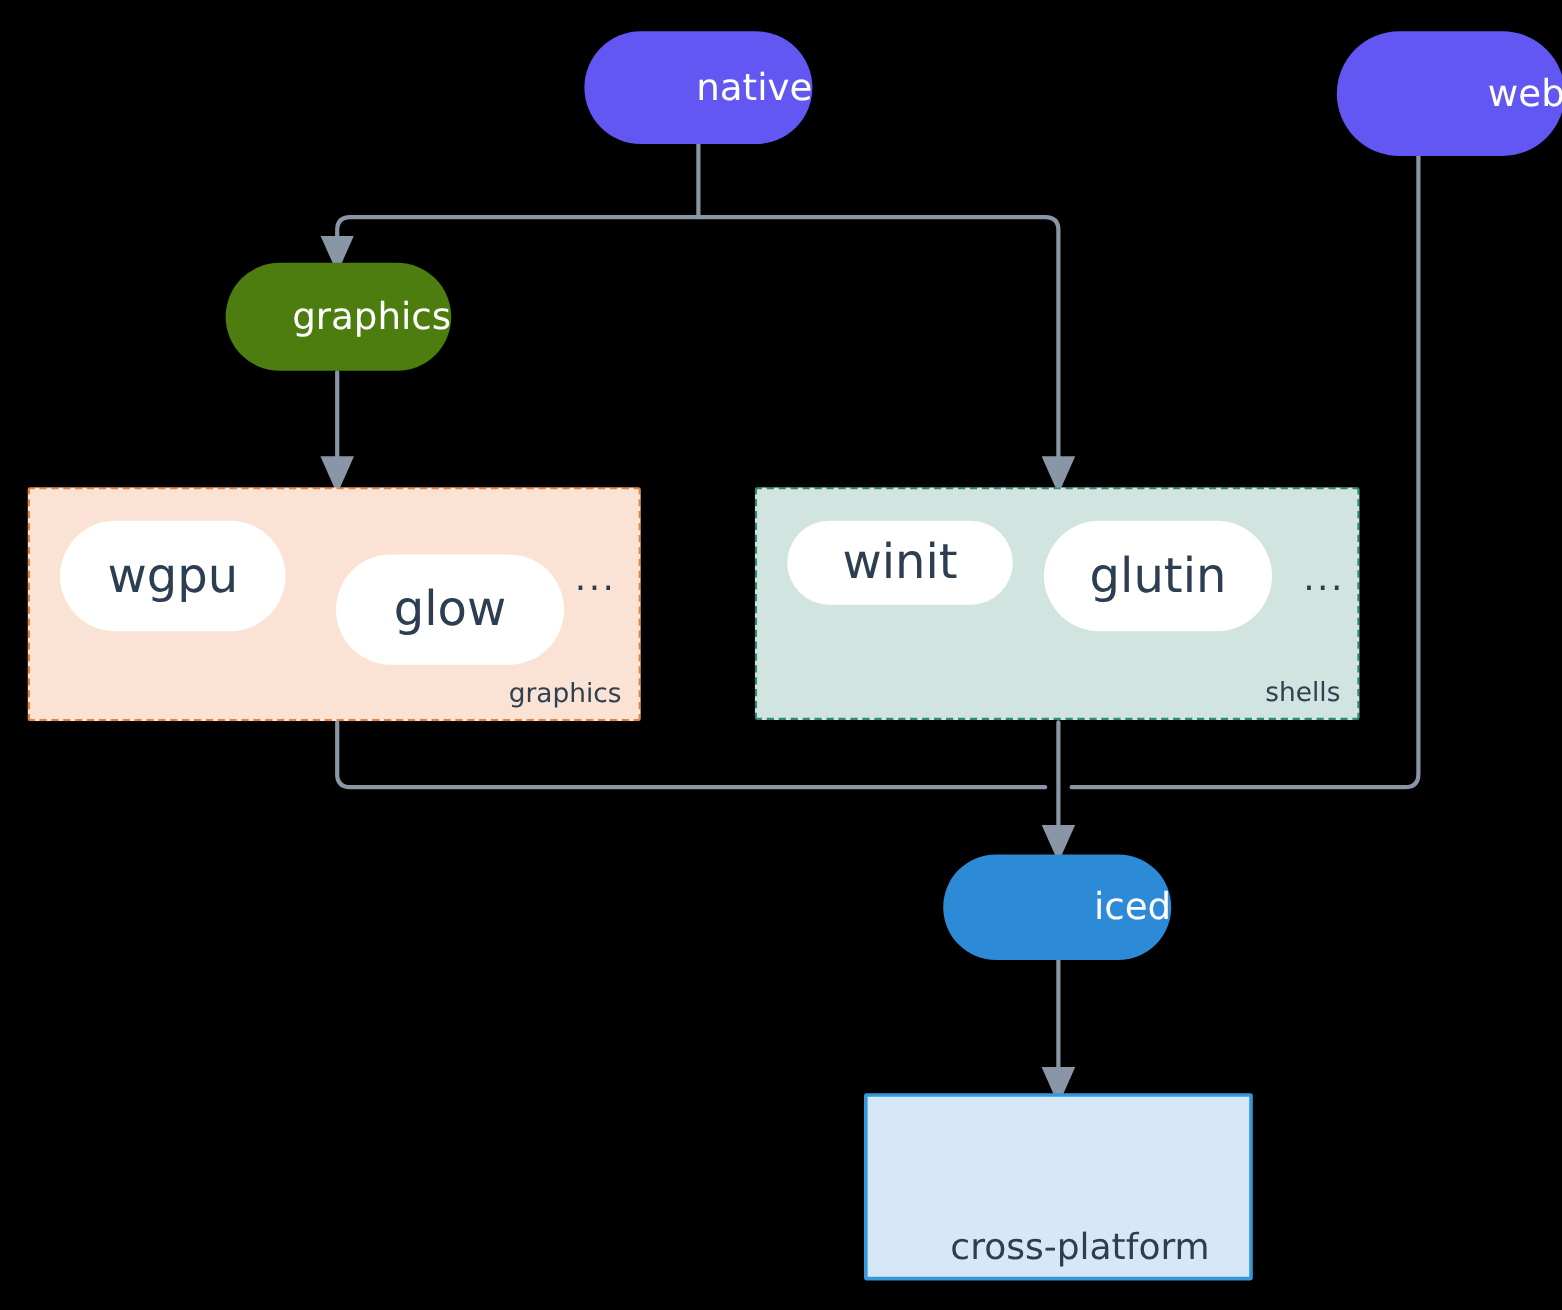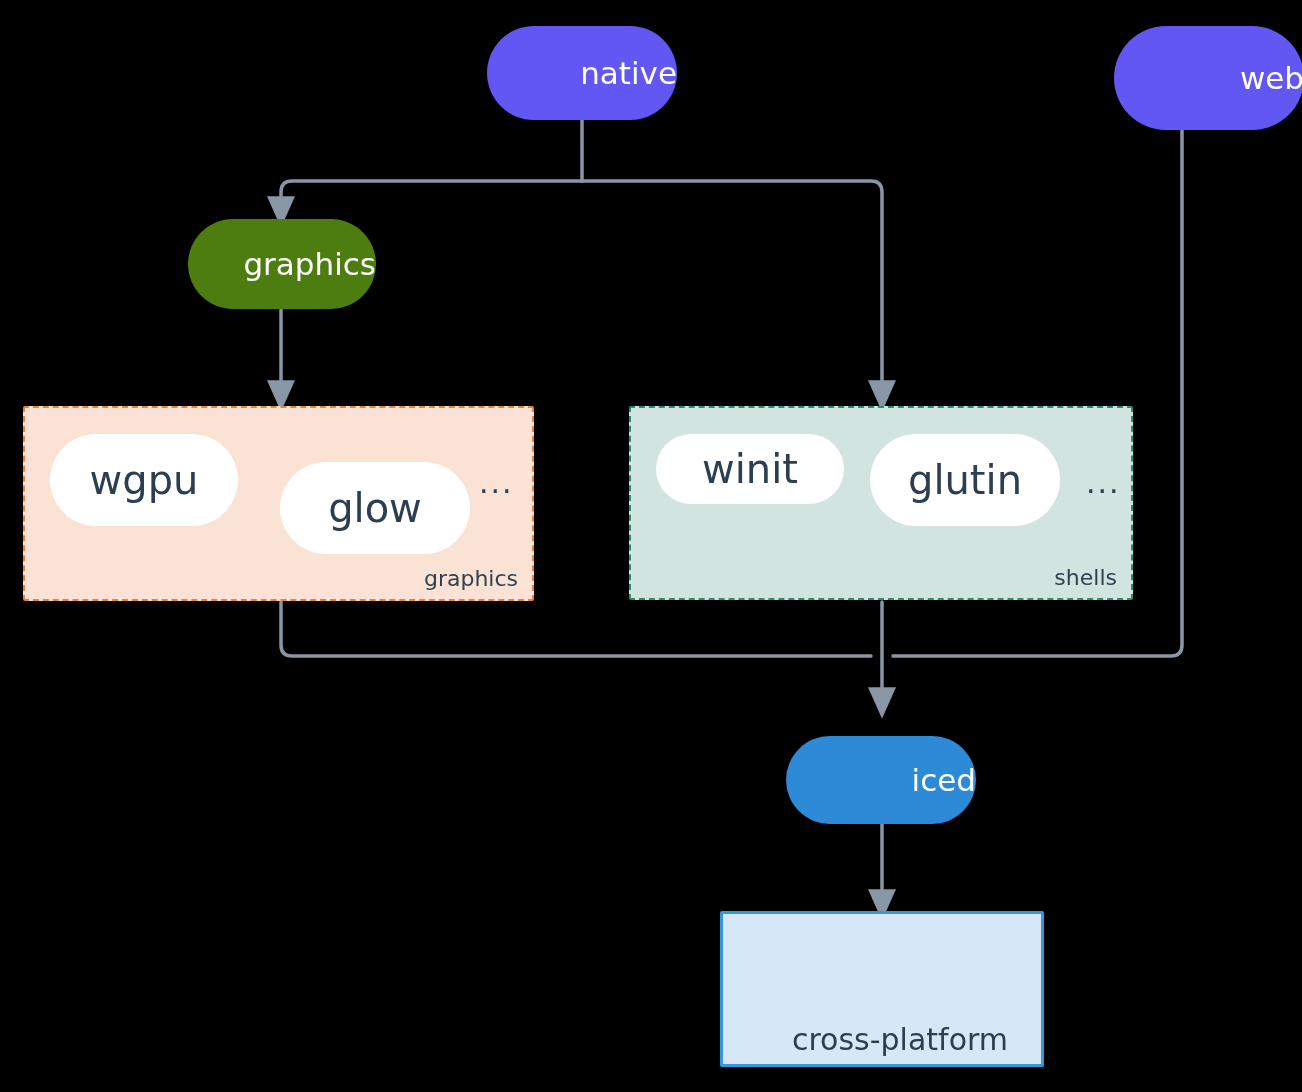--- a/index.html
+++ b/index.html
@@ -49,21 +49,20 @@
   }
   .node-graphics {
     background: #4d7c0f;
     color: #FFFFFF;
     font-size: 31px;
   }
   .node-iced {
     background: #2D8AD6;
     color: #FFFFFF;
     font-size: 31px;
-    margin-top: 24px;
   }
 
   .node-app {
     background: #D6E8F8;
     border: 3px solid #3498DB;
     color: #2D3E50;
     font-size: 30px;
     border-radius: 2px;
     flex-direction: column;
     white-space: normal;

